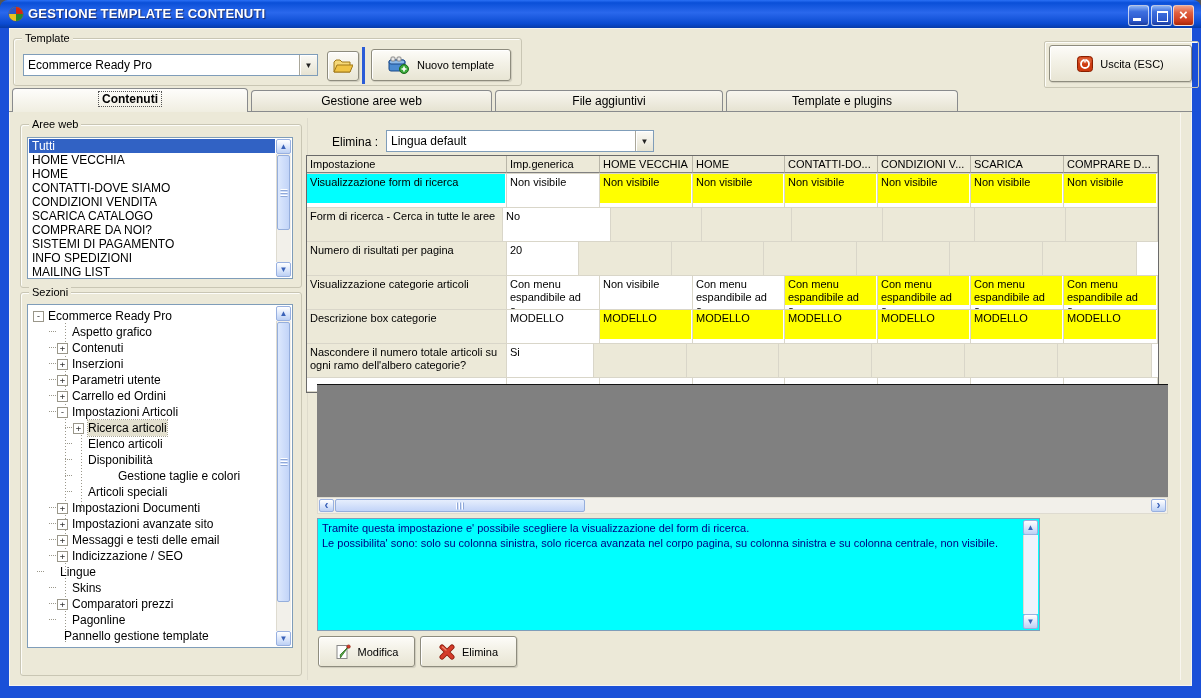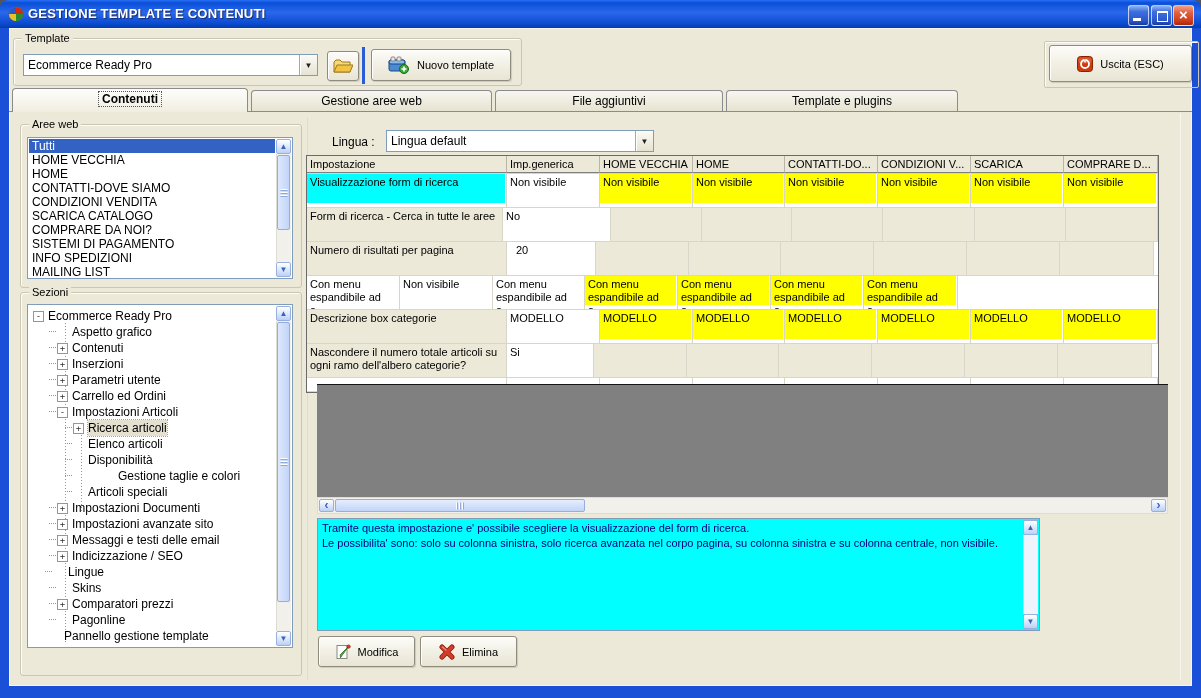--- a/index.html
+++ b/index.html
@@ -263,21 +263,21 @@
         <div class="tree-row" style="padding-left: 20px;">
           <span class="stub"></span>
           <span class="expander">+</span>
           <span class="tree-label">Messaggi e testi delle email</span>
         </div>
         <div class="tree-row" style="padding-left: 20px;">
           <span class="stub"></span>
           <span class="expander">+</span>
           <span class="tree-label">Indicizzazione / SEO</span>
         </div>
-        <div class="tree-row" style="padding-left: 16px;">
+        <div class="tree-row" style="padding-left: 8px;">
           <span class="stub"></span>
           <span class="exp-spacer"></span>
           <span class="tree-label">Lingue</span>
         </div>
         <div class="tree-row" style="padding-left: 20px;">
           <span class="stub"></span>
           <span class="exp-spacer"></span>
           <span class="tree-label">Skins</span>
         </div>
         <div class="tree-row" style="padding-left: 20px;">
@@ -300,21 +300,21 @@
       </div>
     <div class="sb-track-v" style="right:1px;top:16px;width:15px;height:310px;"></div>
     <div class="sb-thumb" style="right:2px;top:17px;width:13px;height:280px;">
         <div class="grip grip-v"></div>
       </div>
     <div class="sb-btn" style="right:1px;bottom:1px;width:15px;height:15px;font-size:8px;">
         <span>▼</span>
       </div>
   </div>
 
-  <div style="position:absolute;left:332px;top:135px;font-size:12px;">Lingua :</div>
+  <div style="position:absolute;left:332px;top:135px;font-size:12px;">Elimina :</div>
   <div class="combo" style="left:386px;top:130px;width:268px;height:22px;">
     <span class="val">Lingua default</span>
     <span class="drop">▼</span>
   </div>
 
   <div class="grid" id="grid">
       <div class="grow hdr">
         <div class="gcell" style="width: 200px;">Impostazione</div>
         <div class="gcell" style="width: 93px;">Imp.generica</div>
         <div class="gcell" style="width: 93px;">HOME VECCHIA</div>
@@ -373,21 +373,21 @@
           <div class="plain"></div>
         </div>
         <div class="gcell bg-gray" style="width: 94px;">
           <div class="plain"></div>
         </div>
       </div>
       <div class="grow" style="height: 33px;">
         <div class="gcell bg-gray" style="width: 200px;">
           <div class="plain">Numero di risultati per pagina</div>
         </div>
-        <div class="gcell bg-white" style="width: 89px; padding-left: 6px;">
+        <div class="gcell bg-white" style="width: 72px;">
           <div class="plain">20</div>
         </div>
         <div class="gcell bg-gray" style="width: 93px;">
           <div class="plain"></div>
         </div>
         <div class="gcell bg-gray" style="width: 92px;">
           <div class="plain"></div>
         </div>
         <div class="gcell bg-gray" style="width: 93px;">
           <div class="plain"></div>
@@ -396,20 +396,23 @@
           <div class="plain"></div>
         </div>
         <div class="gcell bg-gray" style="width: 93px;">
           <div class="plain"></div>
         </div>
         <div class="gcell bg-gray" style="width: 94px;">
           <div class="plain"></div>
         </div>
       </div>
       <div class="grow" style="height: 33px;">
+        <div class="gcell bg-gray" style="width: 200px;">
+          <div class="plain">Visualizzazione categorie articoli</div>
+        </div>
         <div class="gcell bg-white" style="width: 93px;">
           <div class="plain">Con menu espandibile ad a...</div>
         </div>
         <div class="gcell bg-white" style="width: 93px;">
           <div class="plain">Non visibile</div>
         </div>
         <div class="gcell bg-white" style="width: 92px;">
           <div class="plain">Con menu espandibile ad a...</div>
         </div>
         <div class="gcell bg-white" style="width: 93px;">

